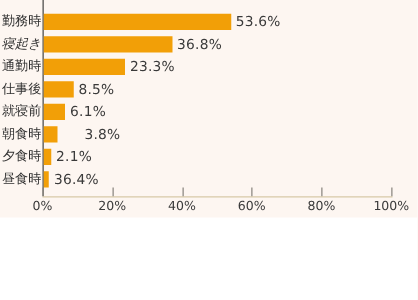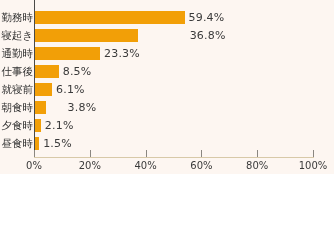--- a/index.html
+++ b/index.html
@@ -117,41 +117,41 @@
         <div class="tick-label" style="left: 145.6px;">40%</div>
         <div class="tick-mark" style="left: 201.4px;"></div>
         <div class="tick-label" style="left: 201.4px; text-align: right;">60%</div>
         <div class="tick-mark" style="left: 257.2px;"></div>
         <div class="tick-label" style="left: 257.2px;">80%</div>
         <div class="tick-mark" style="left: 313px;"></div>
         <div class="tick-label" style="left: 313px;">100%</div>
       </div>
     <div id="categories-layer">
         <div class="cat-label" style="top: 11px;">勤務時</div>
-        <div class="cat-label" style="top: 29px;">寝起き</div>
+        <div class="cat-label" style="top: 29px; font-style: italic;">寝起き</div>
         <div class="cat-label" style="top: 47px;">通勤時</div>
         <div class="cat-label" style="top: 65px;">仕事後</div>
         <div class="cat-label" style="top: 83px;">就寝前</div>
         <div class="cat-label" style="top: 101px;">朝食時</div>
         <div class="cat-label" style="top: 119px; margin-left: 26px;">夕食時</div>
         <div class="cat-label" style="top: 137px; padding-left: 40px;">昼食時</div>
       </div>
     <div id="bars-layer">
         <div class="bar" style="top: 11px; width: 149.544px; background: rgb(242, 159, 7);"></div>
-        <div class="bar-value" style="top: 11px; left: 188.544px;">59.4%</div>
+        <div class="bar-value" style="top: 11px; left: 188.544px;">53.6%</div>
         <div class="bar" style="top: 29px; width: 102.672px; background: rgb(242, 159, 7);"></div>
-        <div class="bar-value" style="top: 29px; left: 141.672px; margin-left: 48px;">36.8%</div>
+        <div class="bar-value" style="top: 29px; left: 141.672px;">36.8%</div>
         <div class="bar" style="top: 47px; width: 65.007px; background: rgb(242, 159, 7);"></div>
         <div class="bar-value" style="top: 47px; left: 104.007px;">23.3%</div>
         <div class="bar" style="top: 65px; width: 23.715px; background: rgb(242, 159, 7);"></div>
         <div class="bar-value" style="top: 65px; left: 62.715px;">8.5%</div>
         <div class="bar" style="top: 83px; width: 17.019px; background: rgb(242, 159, 7);"></div>
         <div class="bar-value" style="top: 83px; left: 56.019px;">6.1%</div>
         <div class="bar" style="top: 101px; width: 10.602px; background: rgb(242, 159, 7);"></div>
         <div class="bar-value" style="top: 101px; left: 49.602px; margin-left: 18px;">3.8%</div>
         <div class="bar" style="top: 119px; width: 5.859px; background: rgb(242, 159, 7);"></div>
         <div class="bar-value" style="top: 119px; left: 44.859px;">2.1%</div>
         <div class="bar" style="top: 137px; width: 4.185px; background: rgb(242, 159, 7);"></div>
-        <div class="bar-value" style="top: 137px; left: 43.185px;">1.5%</div>
+        <div class="bar-value" style="top: 137px; left: 43.185px;">36.4%</div>
       </div>
 
   </div>
 </div>
 
 </body></html>

